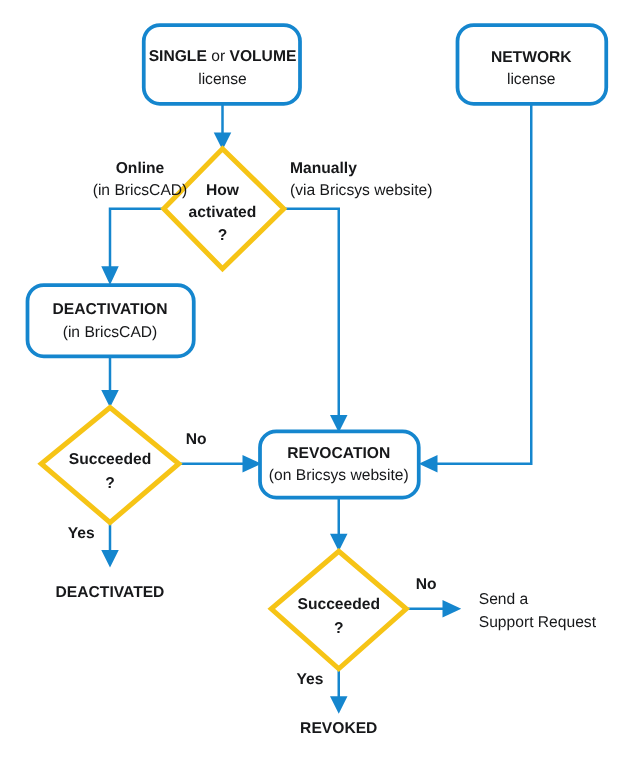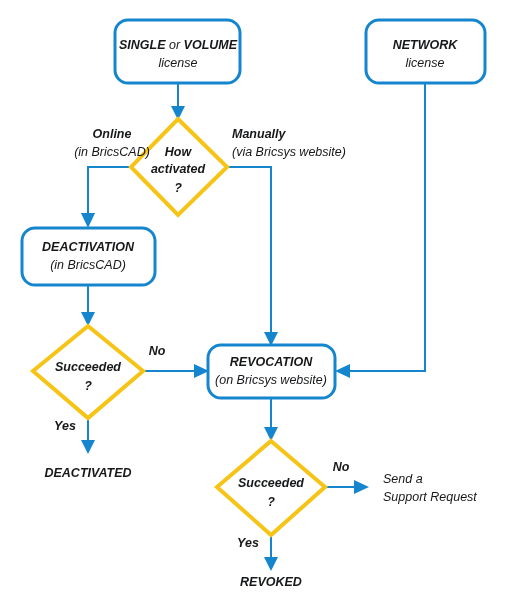--- a/index.html
+++ b/index.html
@@ -12,21 +12,20 @@
     width: 509px;
     height: 611px;
     overflow: hidden;
     font-family: "Liberation Sans", sans-serif;
   }
   #flowchart-root {
     position: relative;
     width: 509px;
     height: 474px;
     background: #ffffff;
-    font-style: italic;
   }
   svg.chart-canvas {
     display: block;
     width: 509px;
     height: 611px;
   }
   
   .node-box {
     fill: #ffffff;
     stroke: #1586CE;

